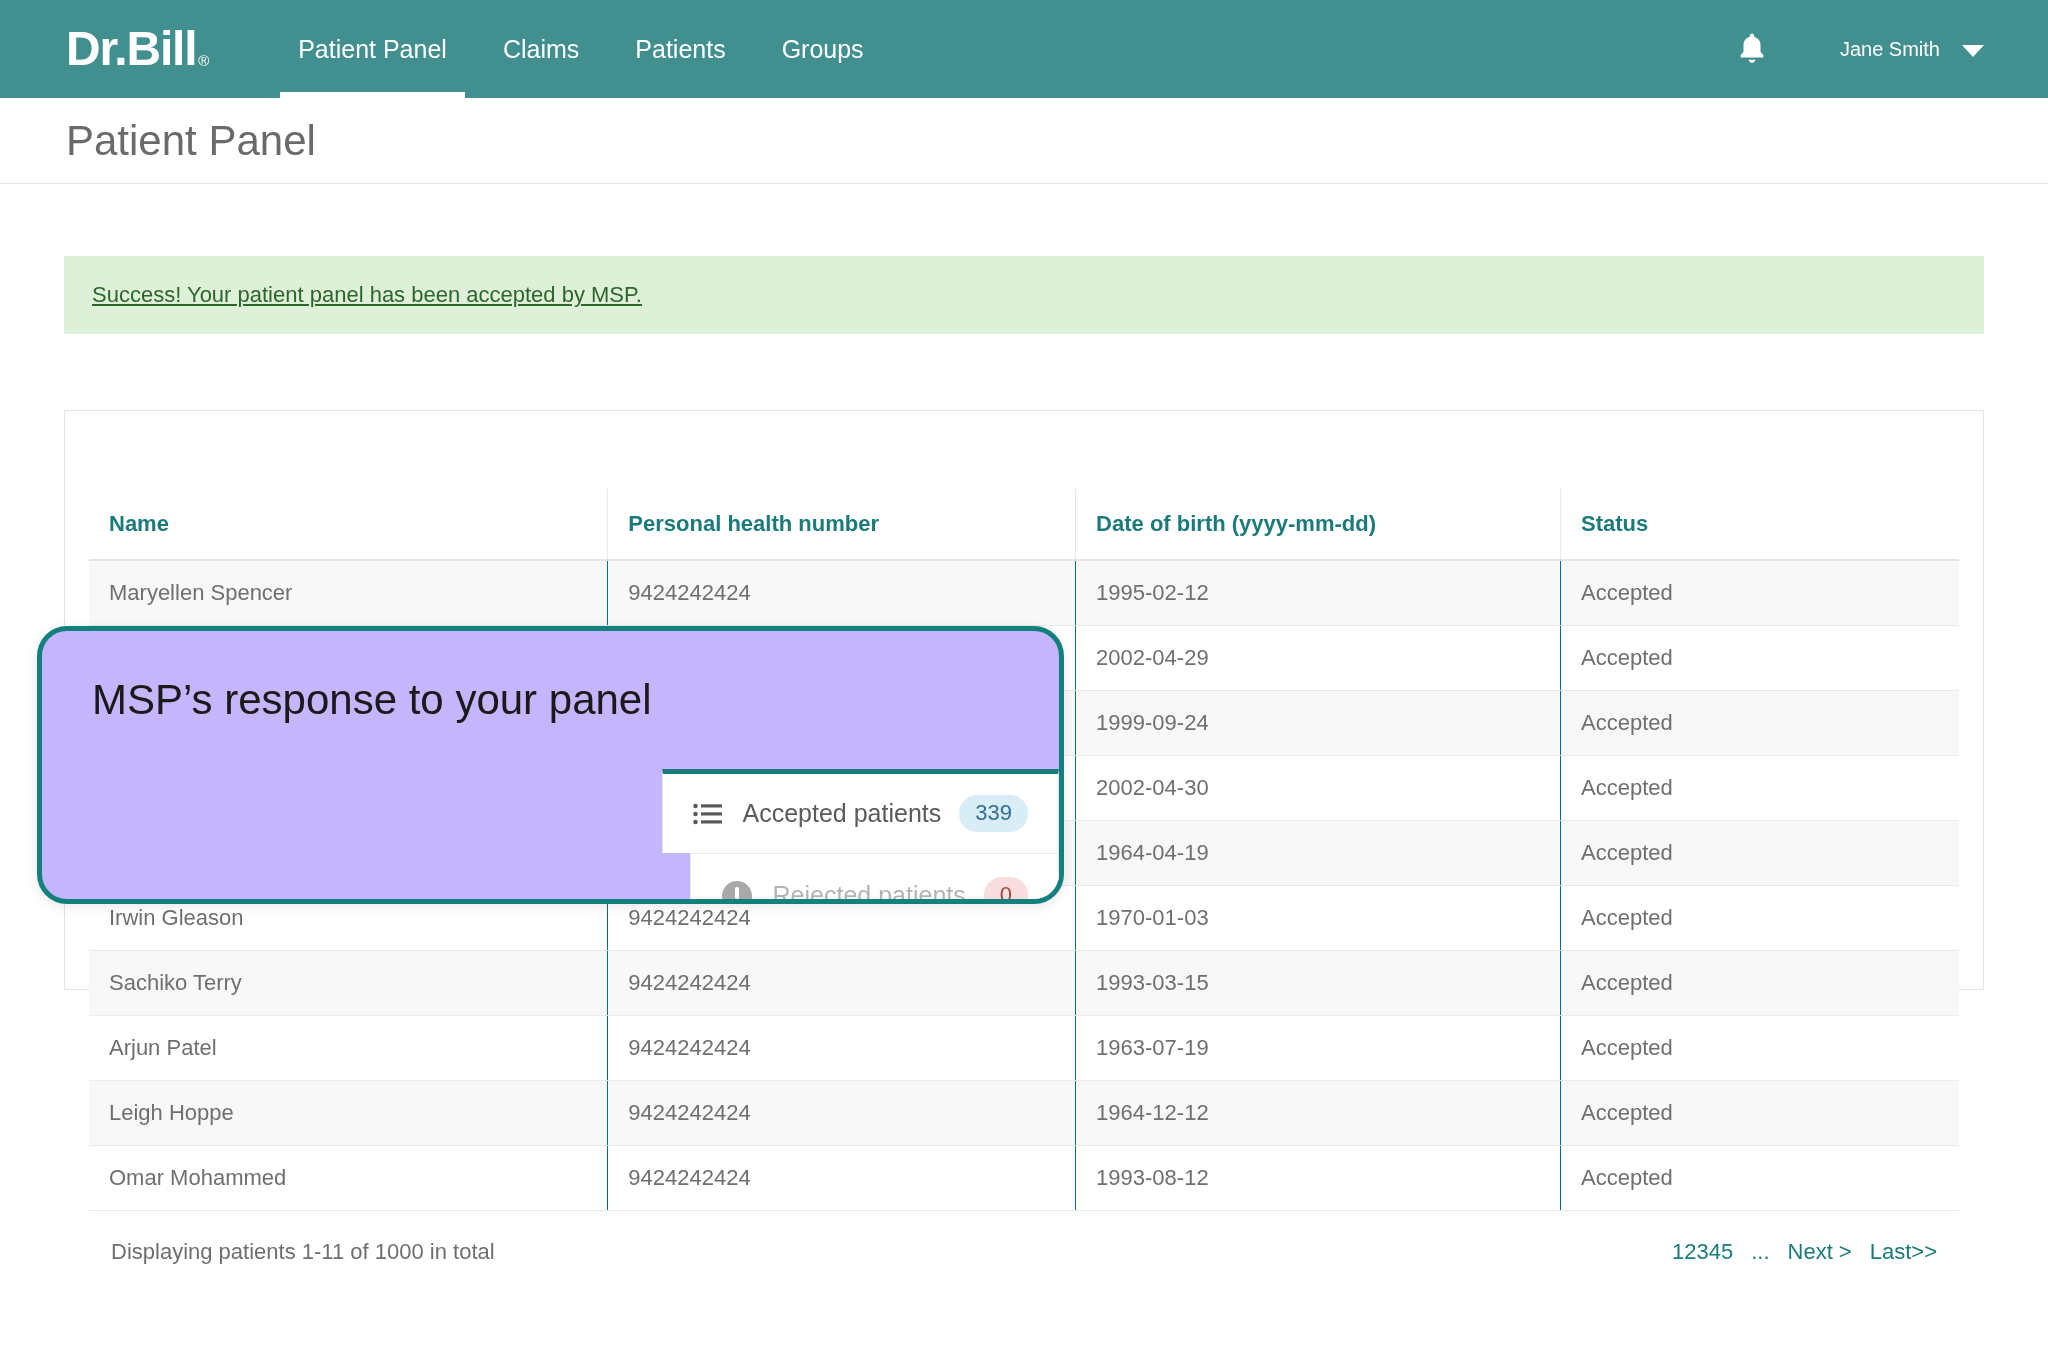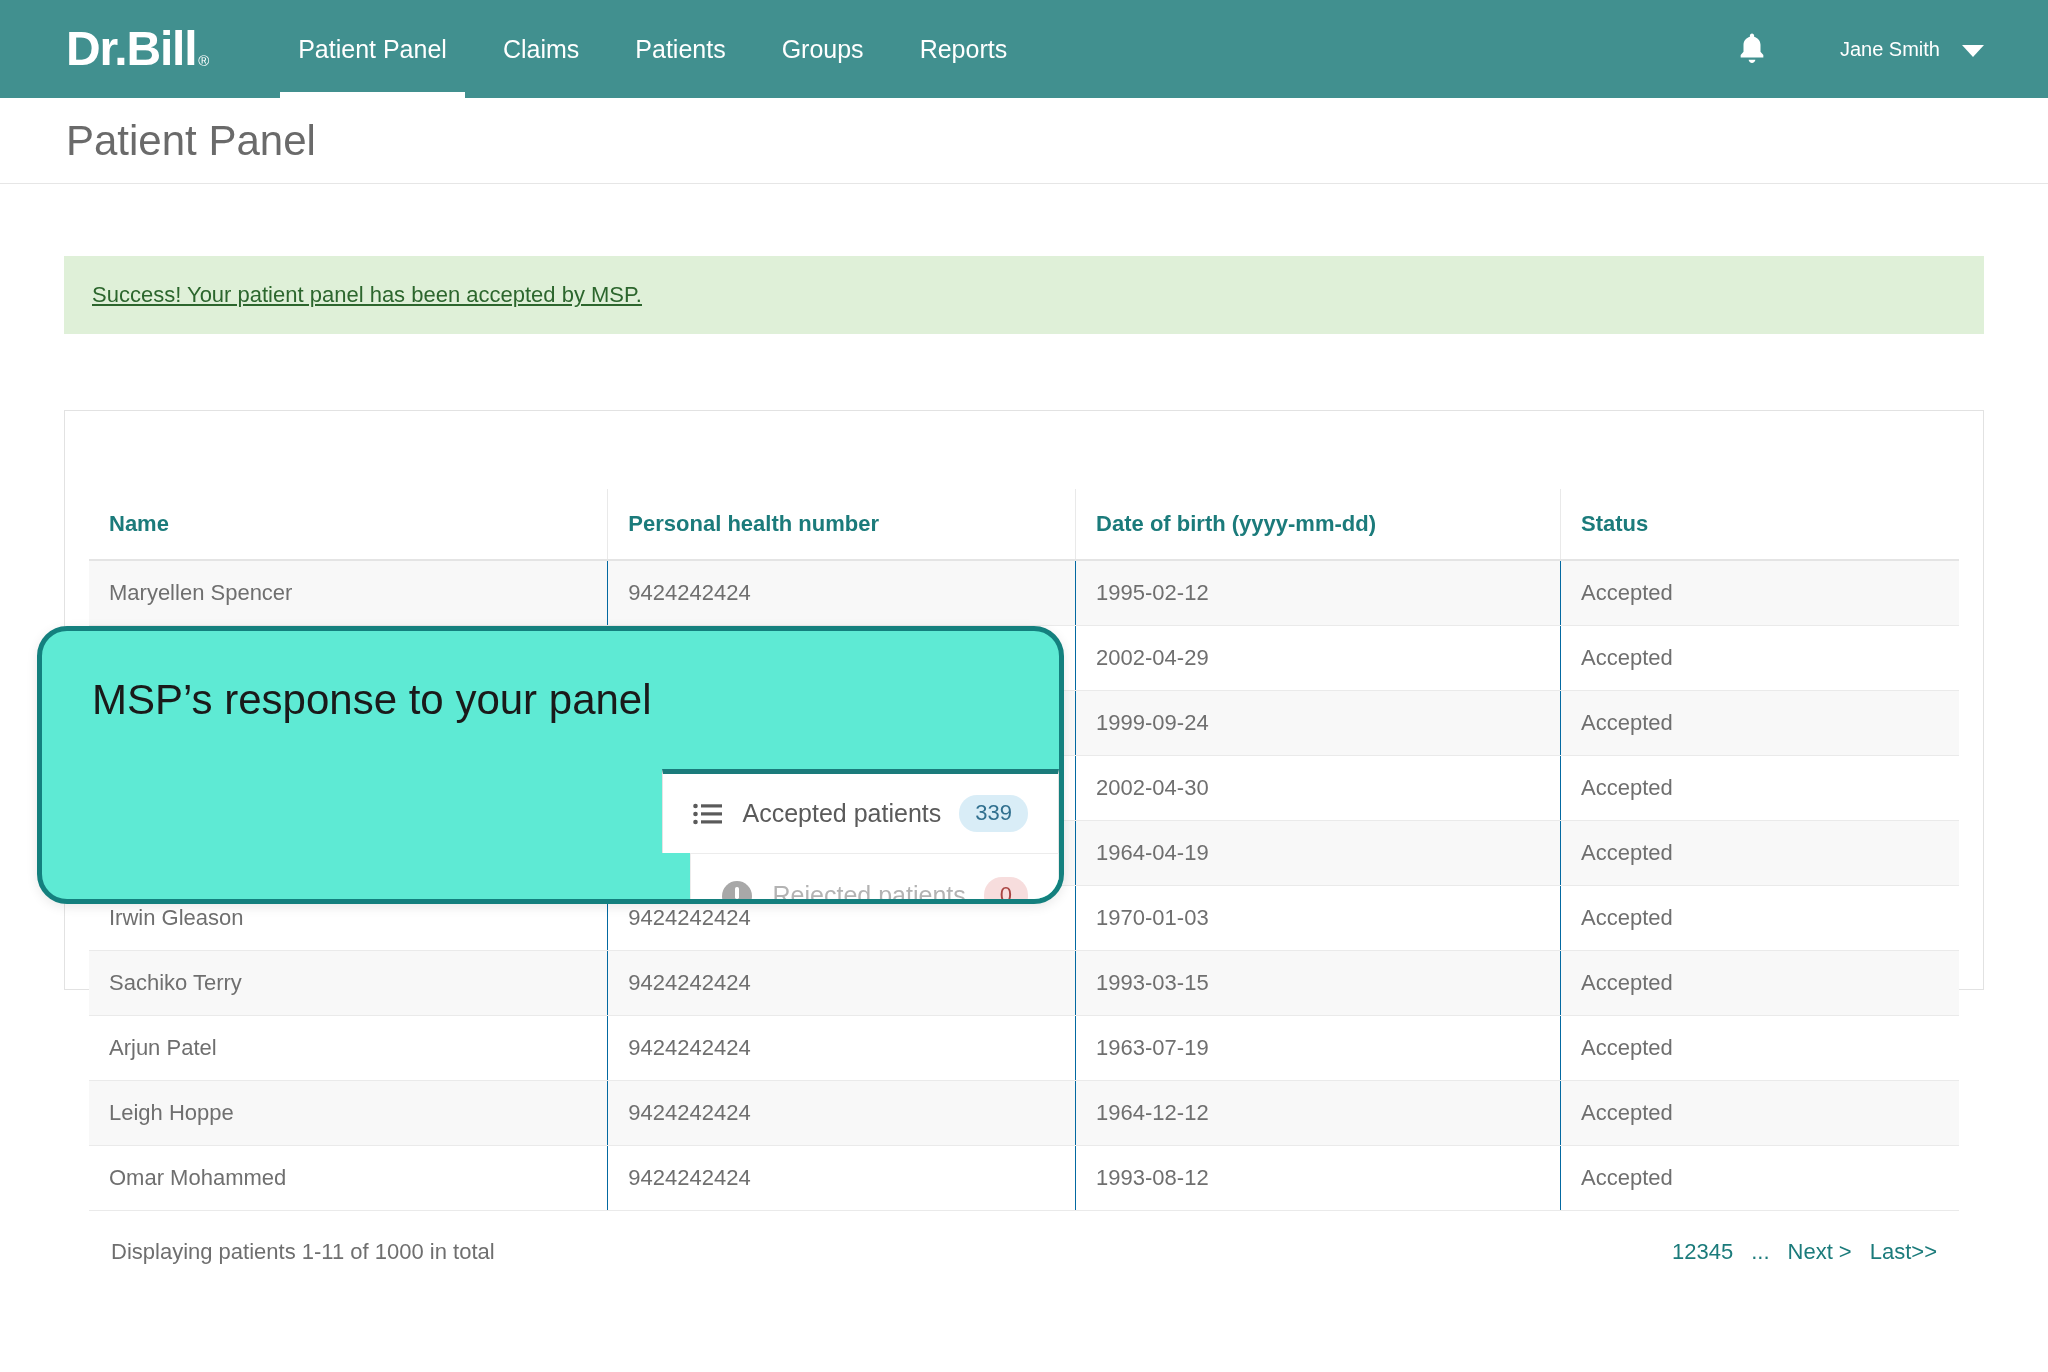--- a/index.html
+++ b/index.html
@@ -196,21 +196,21 @@
   .pager span { cursor: pointer; white-space: nowrap; }
   .pager .pg-nums { letter-spacing: 0px; }
 
   
   .callout {
     position: absolute;
     left: 37px;
     top: 370px;
     width: 1027px;
     height: 278px;
-    background: #5eead4;
+    background: #c4b5fd;
     border: 5px solid #14807e;
     border-radius: 30px;
     box-sizing: border-box;
     box-shadow: 0 3px 12px rgba(0,0,0,0.09);
     z-index: 20;
     overflow: hidden;
   }
   .callout-title {
     font-size: 42px;
     color: #1a1a1a;
@@ -283,23 +283,20 @@
       <span>Patient Panel</span>
     </div>
     <div class="nav-item">
       <span>Claims</span>
     </div>
     <div class="nav-item">
       <span>Patients</span>
     </div>
     <div class="nav-item">
       <span>Groups</span>
-    </div>
-    <div class="nav-item">
-      <span>Reports</span>
     </div>
   </div>
 
   <div class="topbar-right">
     <div class="bell">
       <svg width="34" height="38" viewBox="0 0 24 26" aria-hidden="true">
         <path d="M12 2c-.8 0-1.5.7-1.5 1.5v.8C7.9 5 6 7.3 6 10v5l-2 2.2V19h16v-1.8L18 15v-5c0-2.7-1.9-5-4.5-5.7v-.8C13.5 2.7 12.8 2 12 2z" fill="#ffffff"></path>
         <path d="M9.6 20.6c.2 1.3 1.2 2.2 2.4 2.2s2.2-.9 2.4-2.2z" fill="#ffffff"></path>
       </svg>
     </div>

